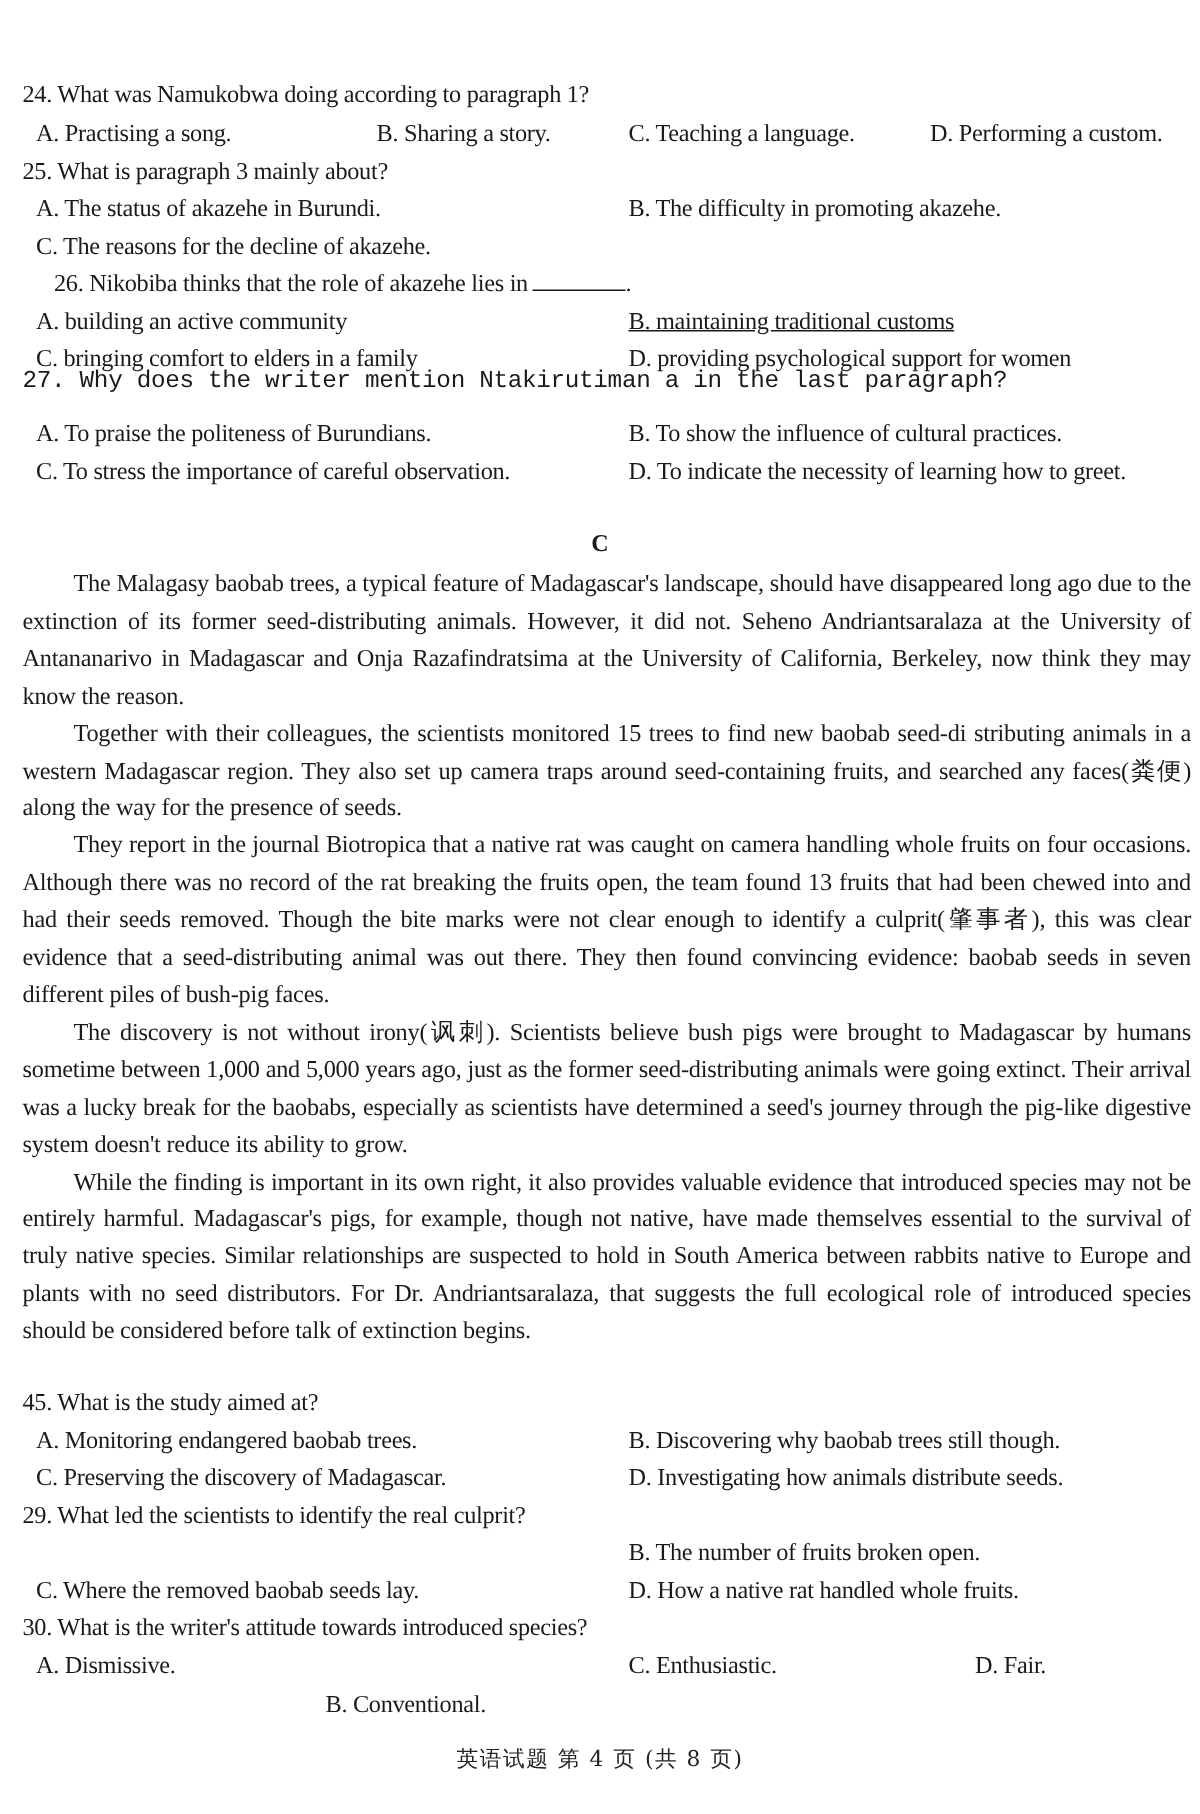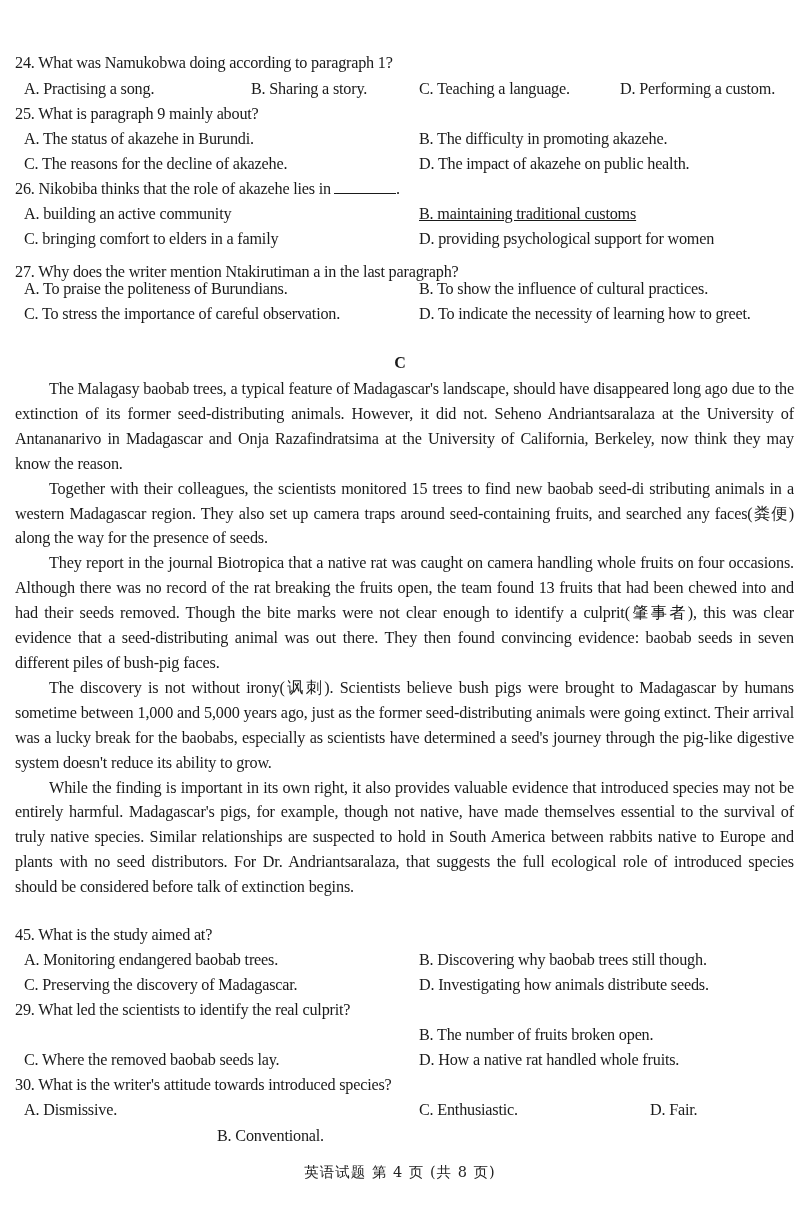--- a/index.html
+++ b/index.html
@@ -88,35 +88,34 @@
 <body>
 
 <div class="page">
 
   <div class="q" style="top:54px;">24. What was Namukobwa doing according to paragraph 1?</div>
   <div class="opt col-a" style="top:80px;">A. Practising a song.</div>
   <div class="opt col-b4" style="top:80px;">B. Sharing a story.</div>
   <div class="opt col-c4" style="top:80px;">C. Teaching a language.</div>
   <div class="opt col-d4" style="top:80px;">D. Performing a custom.</div>
 
-  <div class="q" style="top:105px;">25. What is paragraph 9 mainly about?</div>
+  <div class="q" style="top:105px;">25. What is paragraph 3 mainly about?</div>
   <div class="opt col-a" style="top:130px;">A. The status of akazehe in Burundi.</div>
   <div class="opt col-b2" style="top:130px;">B. The difficulty in promoting akazehe.</div>
   <div class="opt col-a" style="top:155px;">C. The reasons for the decline of akazehe.</div>
-  <div class="opt col-b2" style="top:155px;">D. The impact of akazehe on public health.</div>
 
-  <div class="q" style="top:180px;">
+  <div class="q" style="top:180px;margin-left:21px;">
     <span>26. Nikobiba thinks that the role of akazehe lies in</span><span class="blank"></span><span>.</span>
   </div>
   <div class="opt col-a" style="top:205px;">A. building an active community</div>
   <div class="opt col-b2" style="top:205px;text-decoration:underline;">B. maintaining traditional customs</div>
   <div class="opt col-a" style="top:230px;">C. bringing comfort to elders in a family</div>
   <div class="opt col-b2" style="top:230px;">D. providing psychological support for women</div>
 
-  <div class="q" style="top:263px;">27. Why does the writer mention Ntakirutiman a in the last paragraph?</div>
+  <div class="q" style="top:245px;font-family:Liberation Mono, monospace;">27. Why does the writer mention Ntakirutiman a in the last paragraph?</div>
   <div class="opt col-b2" style="top:280px;">B. To show the influence of cultural practices.</div>
   <div class="opt col-a" style="top:280px;">A. To praise the politeness of Burundians.</div>
   <div class="opt col-a" style="top:305px;text-align:right;">C. To stress the importance of careful observation.</div>
   <div class="opt col-b2" style="top:305px;">D. To indicate the necessity of learning how to greet.</div>
 
   <div class="section-letter">C</div>
 
   <div class="passage">
     <p>The Malagasy baobab trees, a typical feature of Madagascar's landscape, should have disappeared long ago due to the extinction of its former seed-distributing animals. However, it did not. Seheno Andriantsaralaza at the University of Antananarivo in Madagascar and Onja Razafindratsima at the University of California, Berkeley, now think they may know the reason.</p>
     <p>Together with their colleagues, the scientists monitored 15 trees to find new baobab seed-di stributing animals in a western Madagascar region. They also set up camera traps around seed-containing fruits, and searched any faces(粪便) along the way for the presence of seeds.</p>

